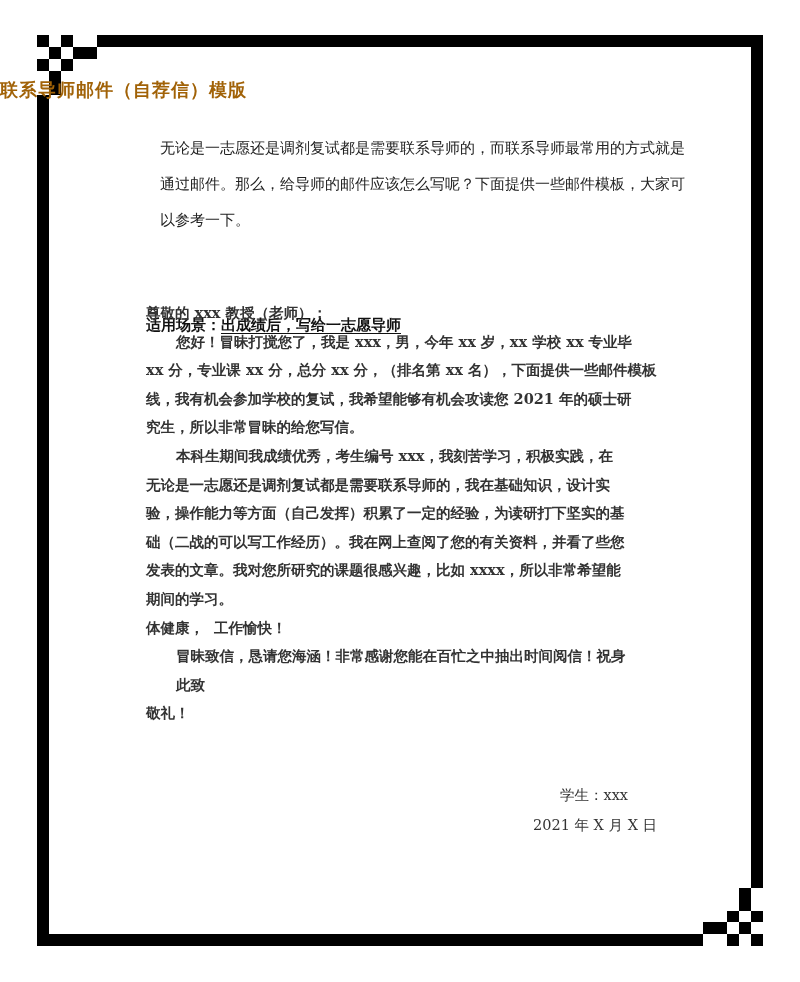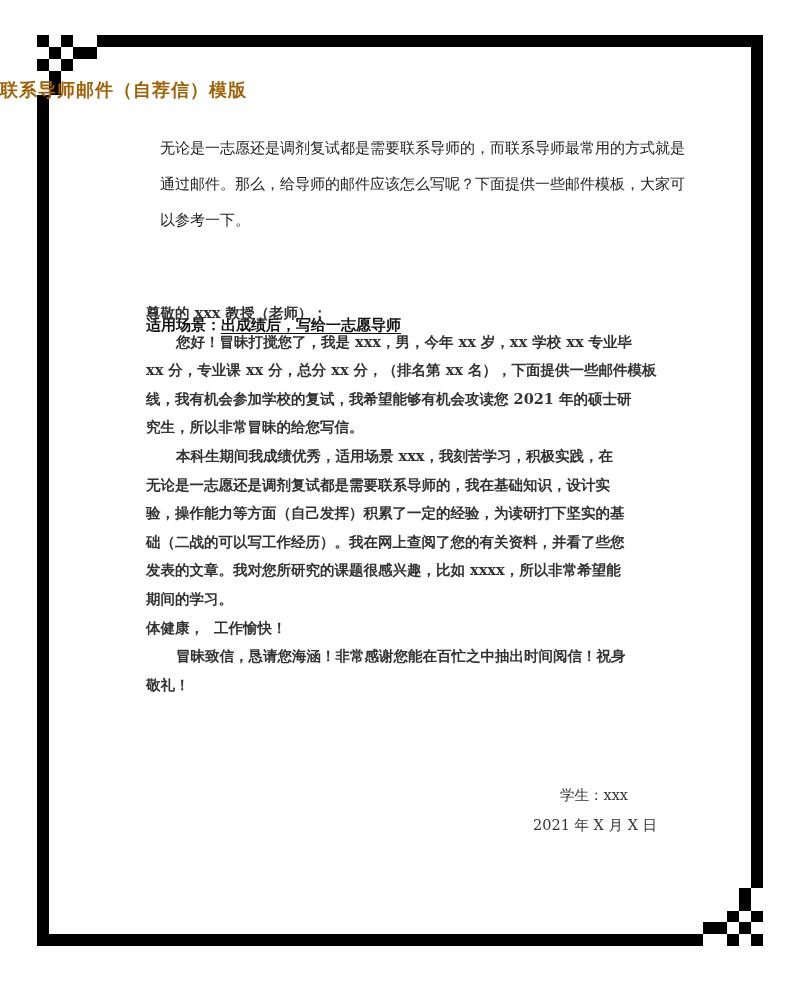--- a/index.html
+++ b/index.html
@@ -91,30 +91,31 @@
   <div class="line">尊敬的 xxx 教授（老师）：</div>
 
   <div>
     <div class="line indent">您好！冒昧打搅您了，我是 xxx，男，今年 xx 岁，xx 学校 xx 专业毕</div>
     <div class="line">xx 分，专业课 xx 分，总分 xx 分，（排名第 xx 名），下面提供一些邮件模板</div>
     <div class="line">线，我有机会参加学校的复试，我希望能够有机会攻读您 2021 年的硕士研</div>
     <div class="line">究生，所以非常冒昧的给您写信。</div>
   </div>
 
   <div>
-    <div class="line indent">本科生期间我成绩优秀，适用场景 xxx，我刻苦学习，积极实践，在</div>
+    <div class="line indent">本科生期间我成绩优秀，考生编号 xxx，我刻苦学习，积极实践，在</div>
     <div class="line">无论是一志愿还是调剂复试都是需要联系导师的，我在基础知识，设计实</div>
     <div class="line">验，操作能力等方面（自己发挥）积累了一定的经验，为读研打下坚实的基</div>
     <div class="line">础（二战的可以写工作经历）。我在网上查阅了您的有关资料，并看了些您</div>
     <div class="line">发表的文章。我对您所研究的课题很感兴趣，比如 xxxx，所以非常希望能</div>
     <div class="line">期间的学习。</div>
   </div>
 
   <div>
     <div class="line" style="white-space:pre">体健康，  工作愉快！</div>
     <div class="line indent">冒昧致信，恳请您海涵！非常感谢您能在百忙之中抽出时间阅信！祝身</div>
   </div>
 
+  <div class="line indent">此致</div>
   <div class="line">敬礼！</div>
 </div>
 
 <div class="sign">学生：xxx</div>
 <div class="date">2021 年 X 月 X 日</div>
 
 </body></html>

